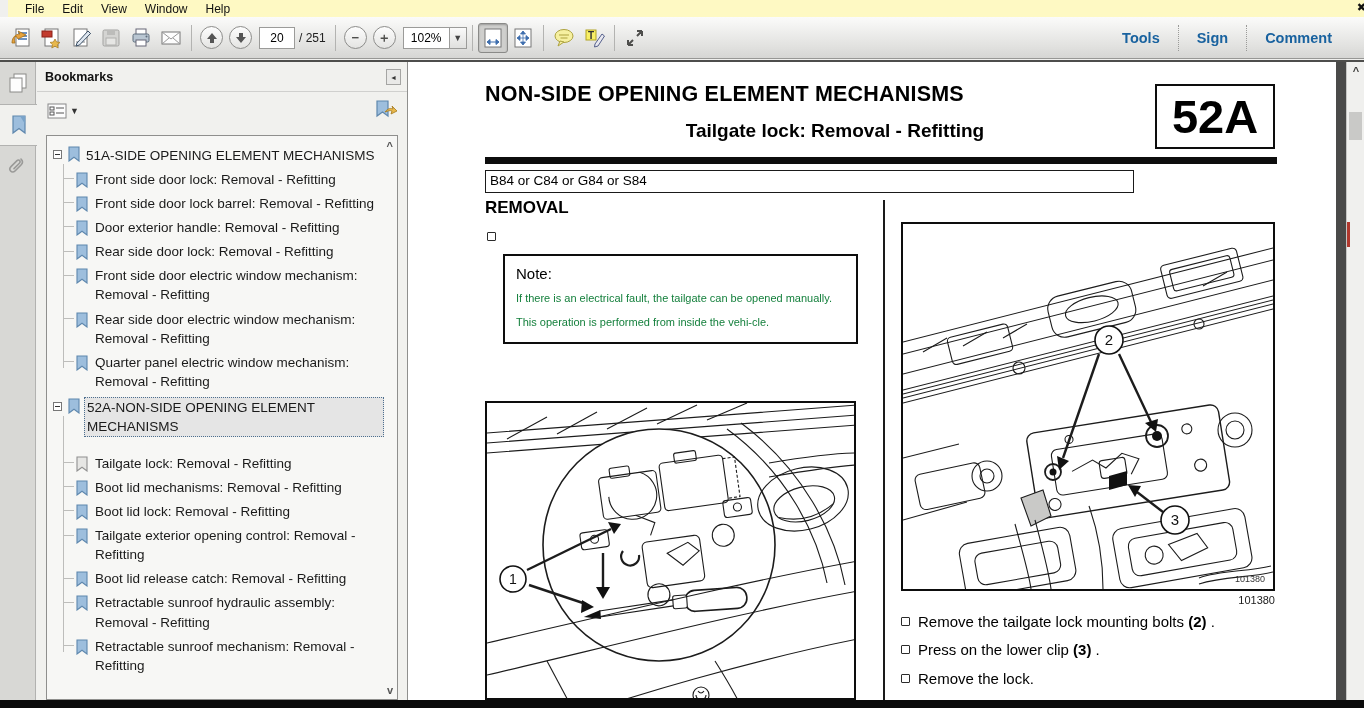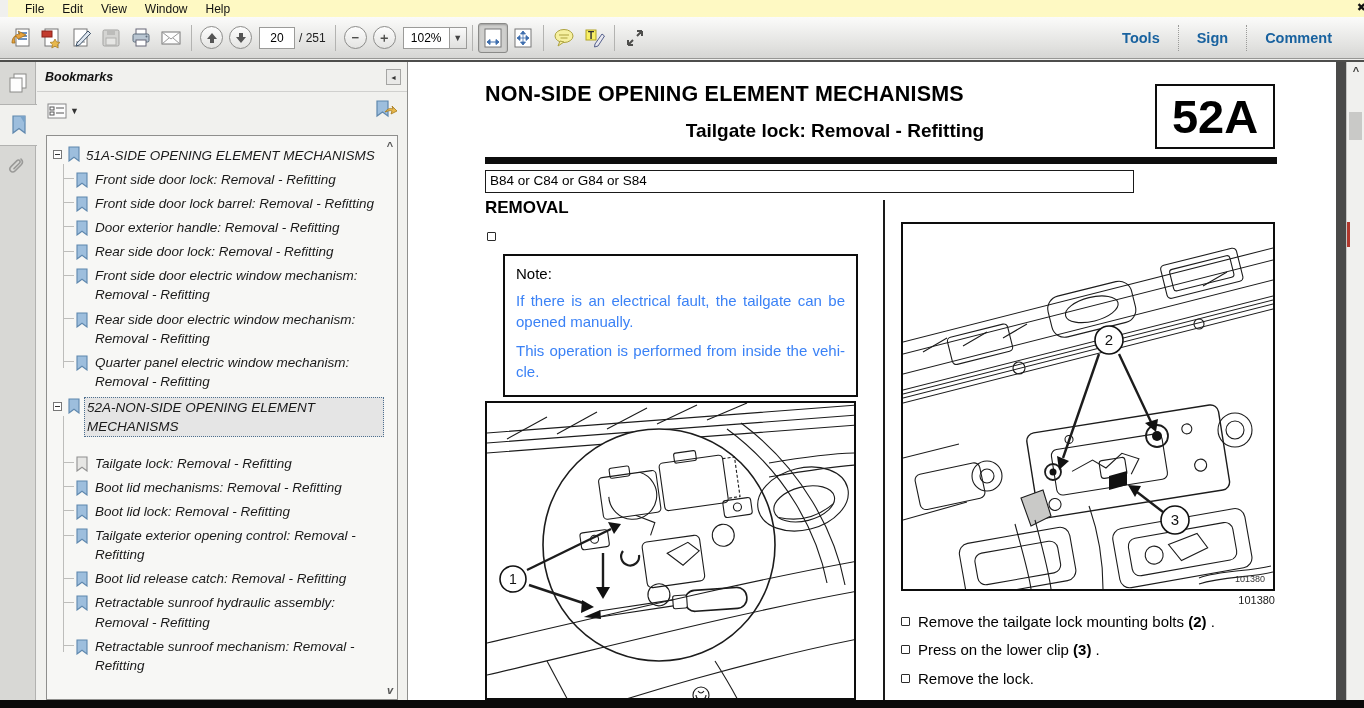--- a/index.html
+++ b/index.html
@@ -33,21 +33,21 @@
   .tb-link{color:#19629f;font-weight:bold;font-size:14.5px;padding:0 18px;}
   .dot-sep{width:1px;height:26px;border-left:1px dotted #9a9a98;}
   .dark-strip{position:absolute;left:0;top:60px;width:1364px;height:2px;background:#4e4e4c;}
 
   
   .iconstrip{position:absolute;left:0;top:62px;width:36px;height:638px;background:#d8d8d5;border-right:1px solid #b2b2b0;}
   .strip-cell{width:36px;height:42px;display:flex;align-items:center;justify-content:center;}
   .strip-cell.sel{background:#f1f1ee;border-top:1px solid #b2b2b0;border-bottom:1px solid #b2b2b0;width:37px;}
 
   
-  .bmpanel{position:absolute;left:37px;top:62px;width:371px;height:638px;background:#f1f1ee;border-right:1px solid #8f8f8d;font-style:italic;}
+  .bmpanel{position:absolute;left:37px;top:62px;width:371px;height:638px;background:#f1f1ee;border-right:1px solid #8f8f8d;}
   .bm-header{height:30px;border-bottom:1px solid #d0d0ce;display:flex;align-items:center;padding:0 8px;position:relative;}
   .bm-title{font-weight:bold;font-size:12.5px;color:#111;}
   .bm-collapse{position:absolute;right:6px;top:7px;width:15px;height:16px;border:1px solid #a5a5a3;background:#e9e9e7;
     font-size:7px;color:#333;display:flex;align-items:center;justify-content:center;}
   .bm-subbar{height:38px;display:flex;align-items:center;padding:0 10px;position:relative;}
   .bm-opts{display:flex;align-items:center;gap:3px;}
   .opt-drop{font-size:9px;color:#333;}
   .bm-expandbtn{position:absolute;right:10px;top:8px;}
   .bm-tree{position:absolute;left:9px;right:9px;top:73px;bottom:0;border:1px solid #8f8f8d;background:#f7f7f5;
     overflow:hidden;padding:8px 4px 0 6px;}
@@ -84,21 +84,21 @@
   .code-box{position:absolute;left:747px;top:22px;width:120px;height:65px;border:2.5px solid #0d0d0d;
     display:flex;align-items:center;justify-content:center;font-size:47px;font-weight:bold;color:#000;}
   .thick-rule{position:absolute;left:77px;top:95px;width:792px;height:7px;background:#0d0d0d;}
   .models-box{position:absolute;left:77px;top:108px;width:649px;height:23px;border:1.5px solid #1a1a1a;
     font-size:13.5px;color:#000;padding:2px 4px;}
   .removal-h{position:absolute;left:77px;top:136px;font-size:17px;font-weight:bold;color:#000;}
   .sq{display:inline-block;width:9px;height:9px;border:1.5px solid #2b2b2b;border-radius:1px;}
   .lone-bullet{position:absolute;left:79px;top:170px;}
   .note-box{position:absolute;left:95px;top:192px;width:355px;border:2px solid #0d0d0d;padding:9px 11px 12px;}
   .note-label{font-size:15px;color:#000;}
-  .note-p{font-size:15px;color:#3b82f6;line-height:1.38;text-align:justify;margin-top:9px;}
+  .note-p{font-size:11px;color:#15803d;line-height:1.38;text-align:justify;margin-top:9px;}
   .col-divider{position:absolute;left:475px;top:138px;bottom:0;width:1.5px;background:#1a1a1a;}
   .fig{position:absolute;border:2px solid #0d0d0d;background:#fff;overflow:hidden;}
   .fig-left{left:77px;top:339px;width:371px;height:299px;}
   .fig-right{left:493px;top:160px;width:374px;height:369px;}
   .fig-num{position:absolute;left:493px;top:532px;width:374px;text-align:right;font-size:11px;color:#1a1a1a;}
   .steps{position:absolute;left:493px;top:551px;width:374px;}
   .step{display:flex;gap:8px;margin-bottom:9.5px;font-size:15px;color:#000;line-height:1.25;}
   .step .sq{flex:0 0 9px;margin-top:4px;}
   .bottom-bar{position:absolute;left:0;bottom:0;width:1364px;height:8px;background:#0a0a0a;}
   svg text{font-family:"Liberation Sans",sans-serif;}

